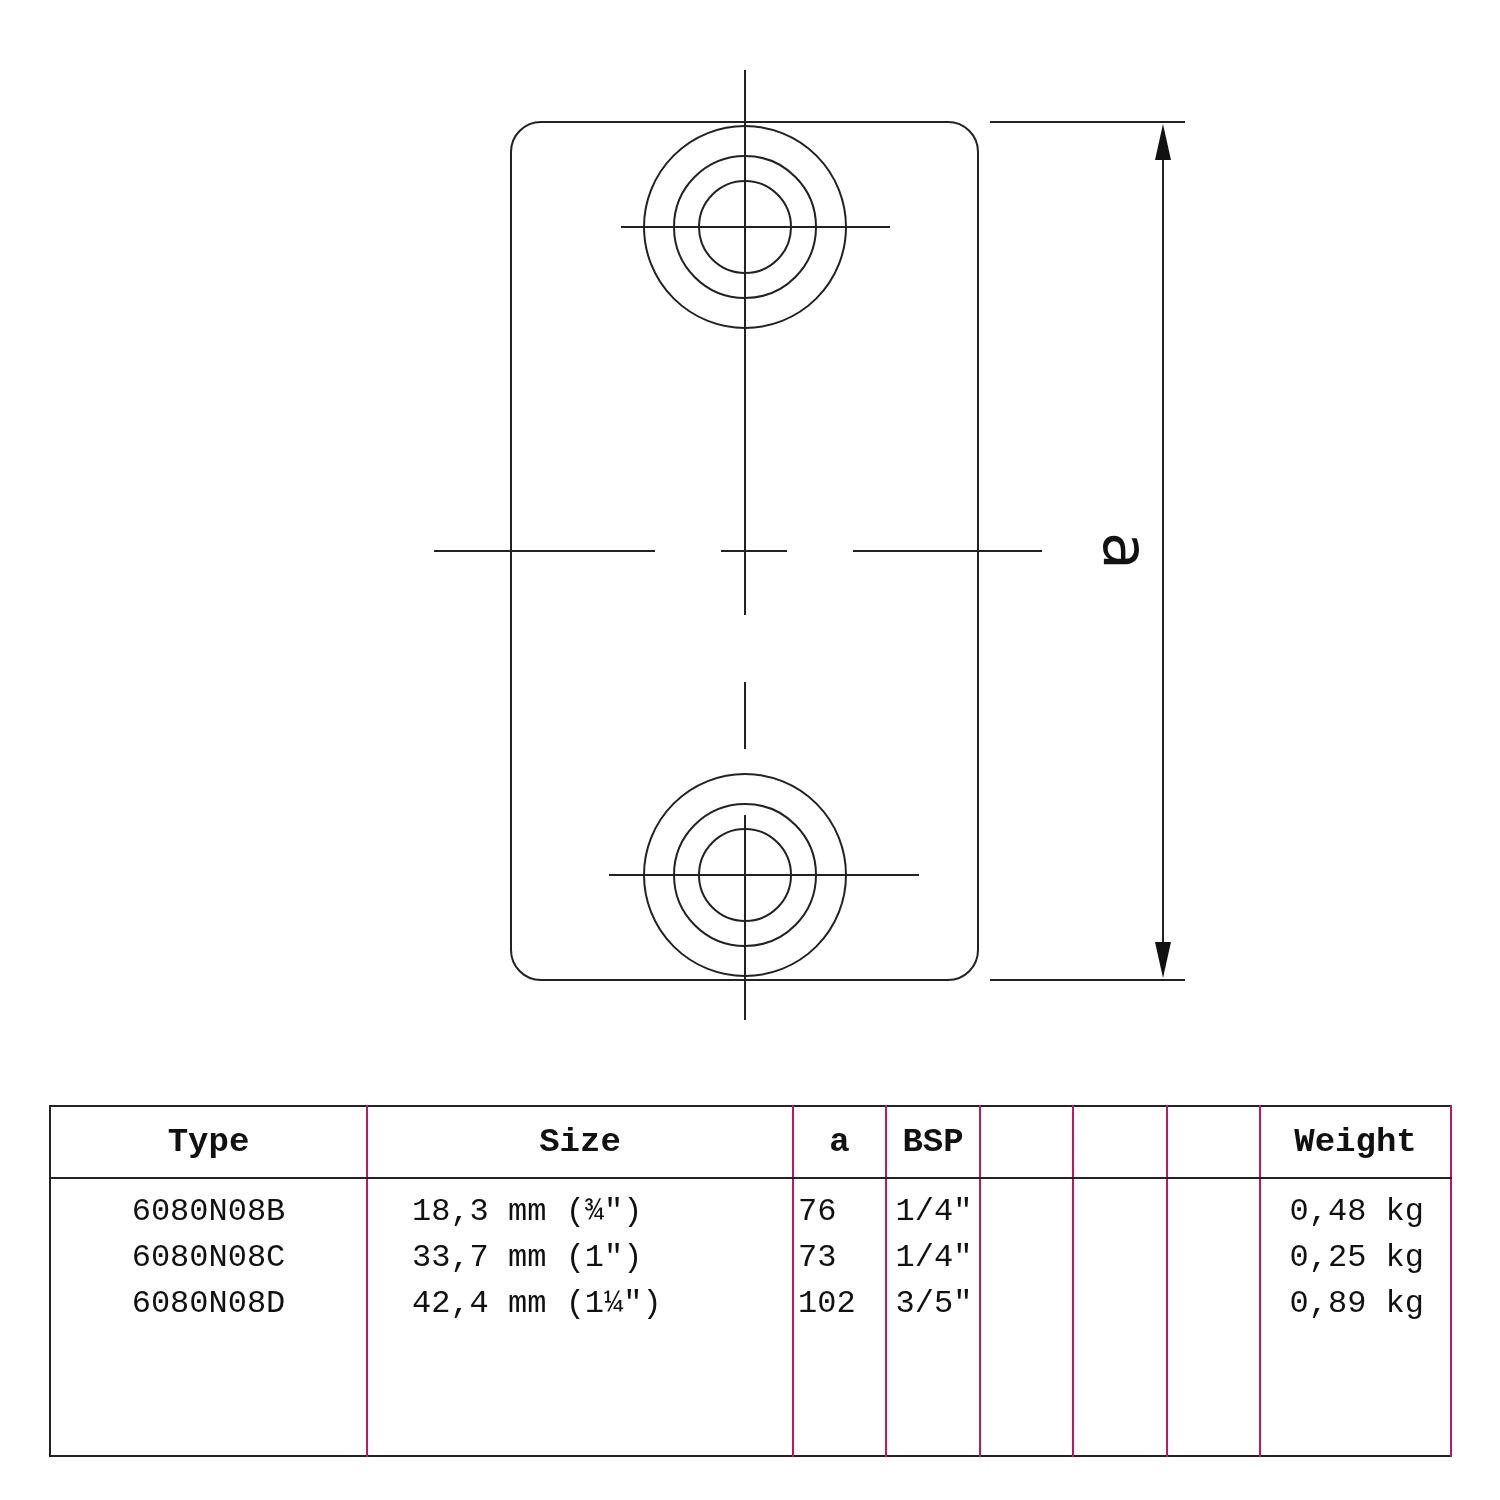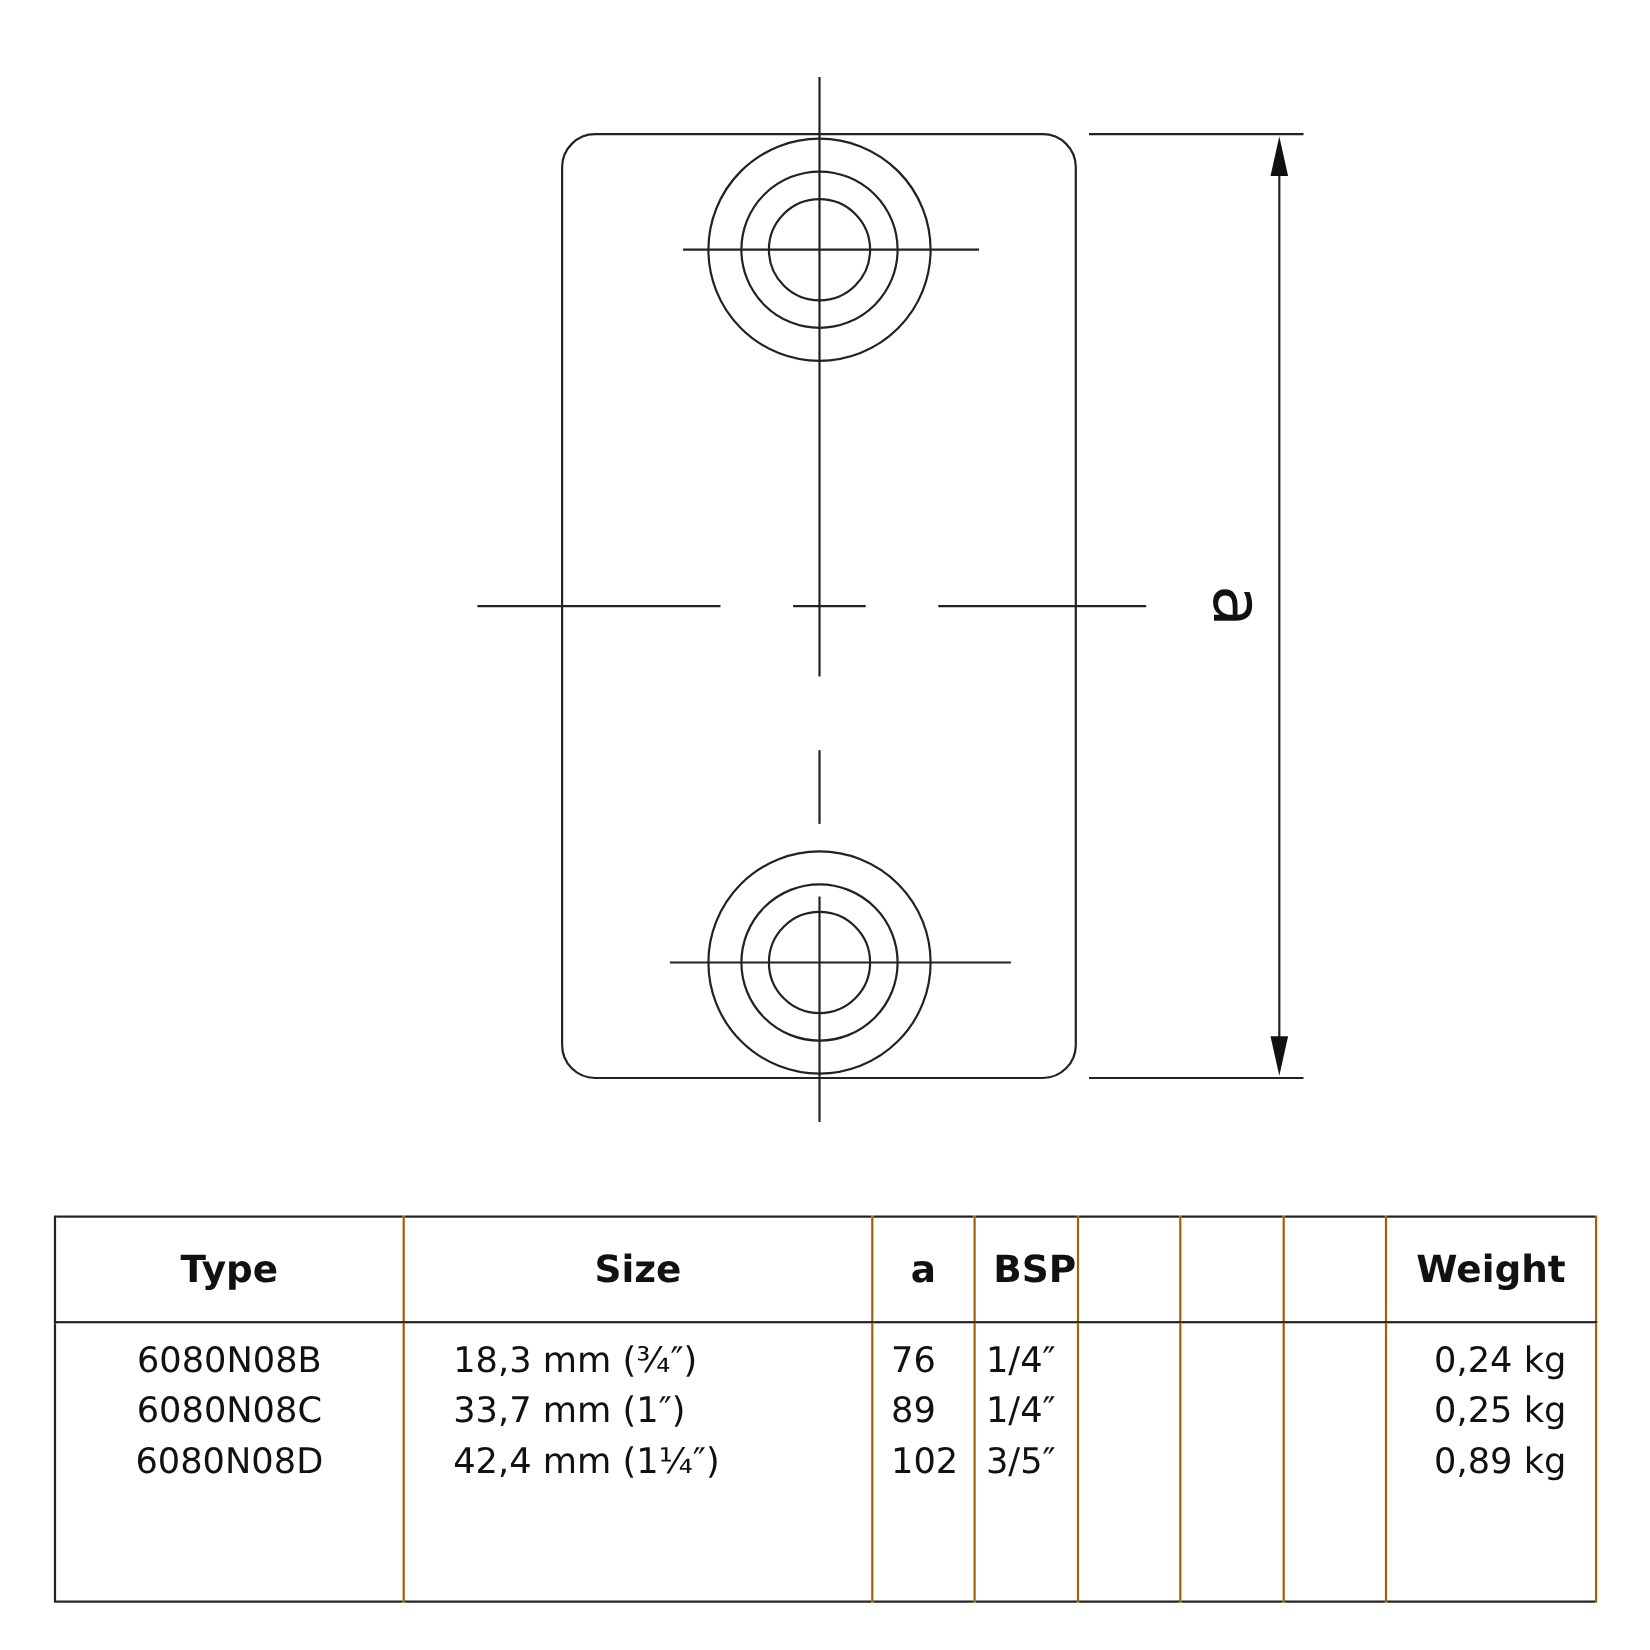--- a/index.html
+++ b/index.html
@@ -5,21 +5,21 @@
     html, body { margin: 0; padding: 0; background: #ffffff; }
     body { width: 1500px; height: 1500px; position: relative; overflow: hidden; font-family: "DejaVu Sans", sans-serif; color: #111; }
     #drawing { position: absolute; left: 0; top: 0; width: 1500px; height: 1060px; }
     #drawing svg { display: block; }
     .dim-label { font-family: "DejaVu Sans", sans-serif; font-size: 62px; fill: #111; }
     #spec-table {
       position: absolute; left: 49px; top: 1105px; width: 1401px; height: 352px;
       border-collapse: collapse; table-layout: fixed;
       border: 2px solid #222;
     }
-    #spec-table th, #spec-table td { border-left: 2px solid #222; border-right: 2px solid #a16207; padding: 16px; vertical-align: top; }
+    #spec-table th, #spec-table td { border-left: 2px solid #222; border-right: 2px solid #be185d; padding: 4px; vertical-align: top; font-family: Liberation Mono, monospace; }
     #spec-table th { height: 62px; border-bottom: 2px solid #222; font-weight: bold; font-size: 34px; vertical-align: middle; text-align: center; }
     #spec-table td { font-size: 32px; line-height: 46px; padding-top: 10px; border-radius: 20px; }
     .c-type { text-align: center; }
     .c-size { text-align: left; padding-left: 44px !important; }
     .c-a { text-align: left; padding-right: 12px !important; }
     .c-bsp { text-align: center; padding-left: 6px !important; }
     .c-wt { text-align: right; padding-right: 26px !important; }
     .line { display: block; white-space: nowrap; }
   </style>
 </head>
@@ -100,31 +100,31 @@
         <span class="line">6080N08C</span>
         <span class="line">6080N08D</span>
       </td>
       <td class="c-size">
         <span class="line">18,3 mm (¾″)</span>
         <span class="line">33,7 mm (1″)</span>
         <span class="line">42,4 mm (1¼″)</span>
       </td>
       <td class="c-a">
         <span class="line">76</span>
-        <span class="line">89</span>
+        <span class="line">73</span>
         <span class="line">102</span>
       </td>
       <td class="c-bsp">
         <span class="line">1/4″</span>
         <span class="line">1/4″</span>
         <span class="line">3/5″</span>
       </td>
       <td></td>
       <td></td>
       <td></td>
       <td class="c-wt">
-        <span class="line">0,24 kg</span>
+        <span class="line">0,48 kg</span>
         <span class="line">0,25 kg</span>
         <span class="line">0,89 kg</span>
       </td>
     </tr>
   </tbody>
 </table>
 
 </body></html>

